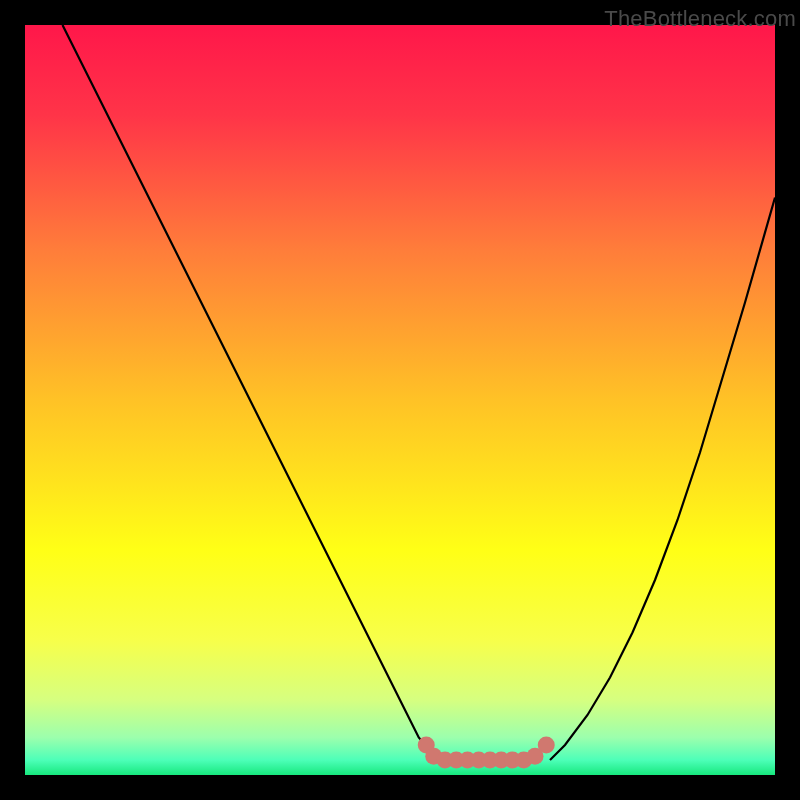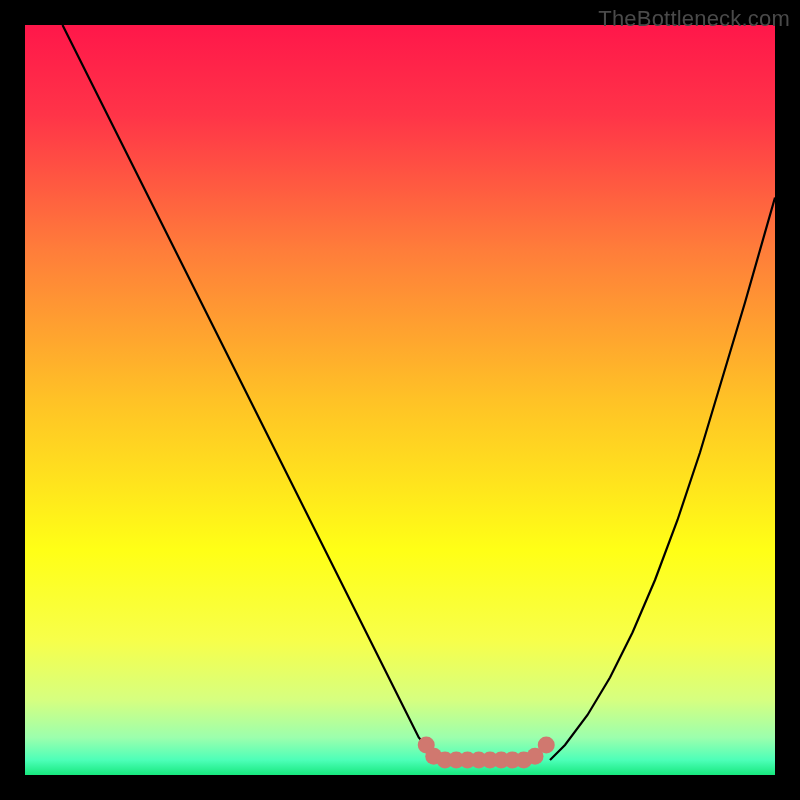--- a/index.html
+++ b/index.html
@@ -34,21 +34,21 @@
   .overlay {
     position: absolute;
     left: 0;
     top: 0;
     width: 750px;
     height: 750px;
   }
   .attribution {
     position: absolute;
     top: 6px;
-    right: 10px;
+    right: 4px;
     color: #4a4a4a;
     font-size: 22px;
     font-weight: 500;
     letter-spacing: 0.2px;
   }
 </style>
 </head>
 <body>
 
 <div class="frame">

